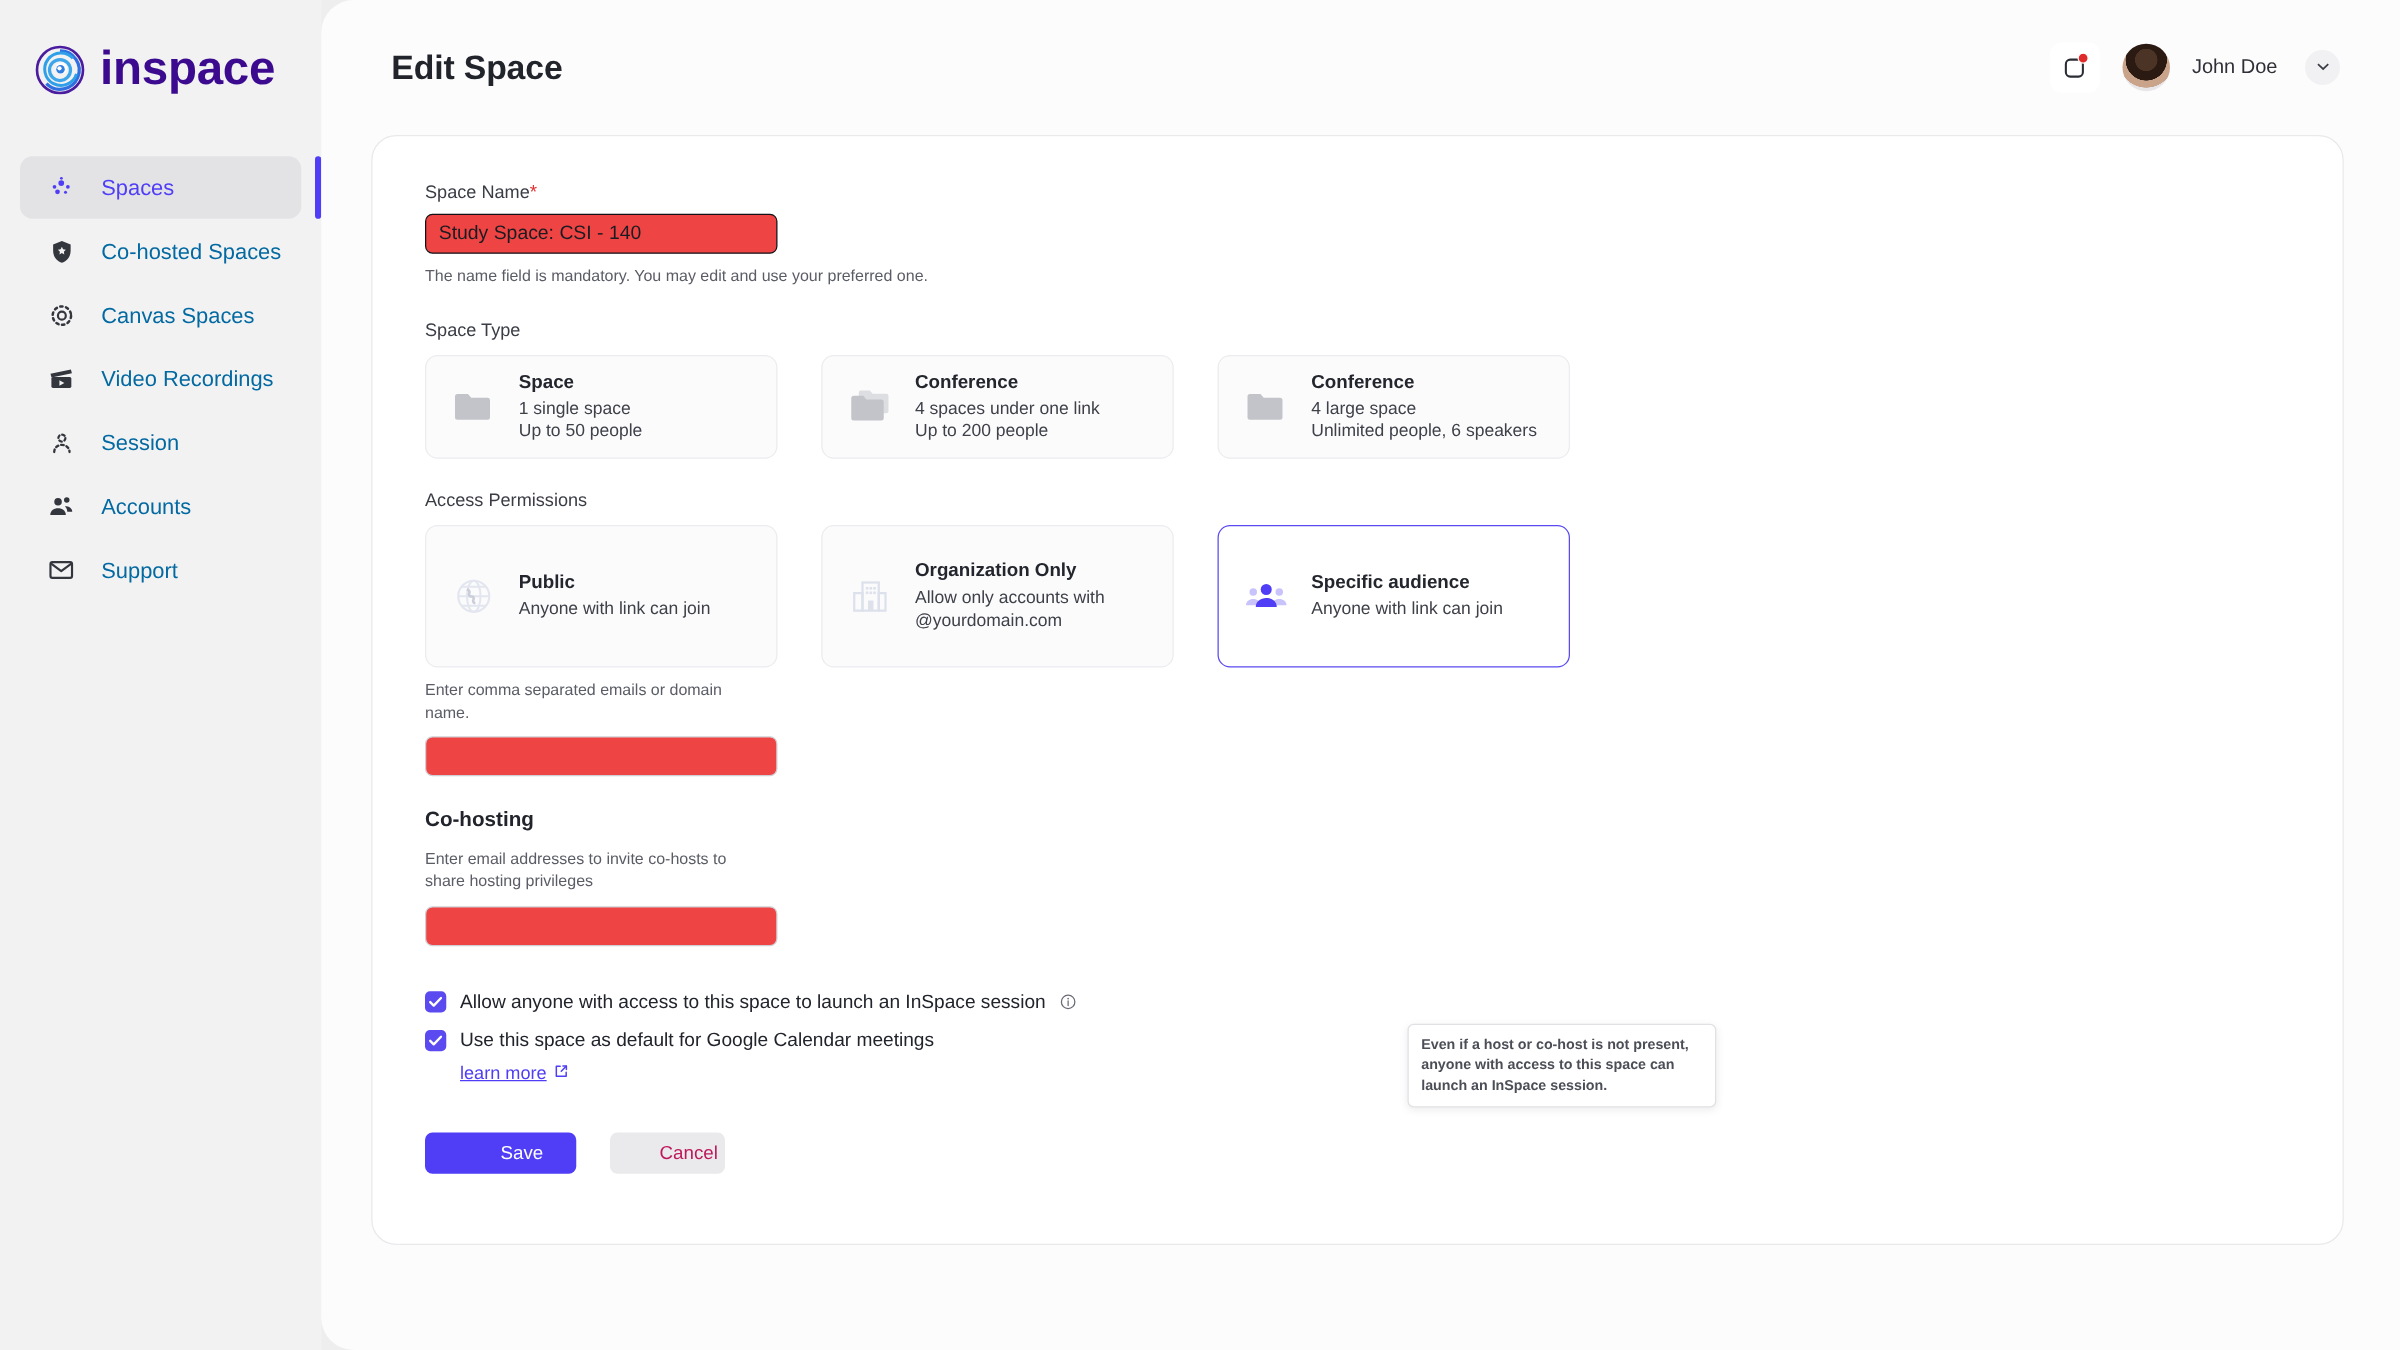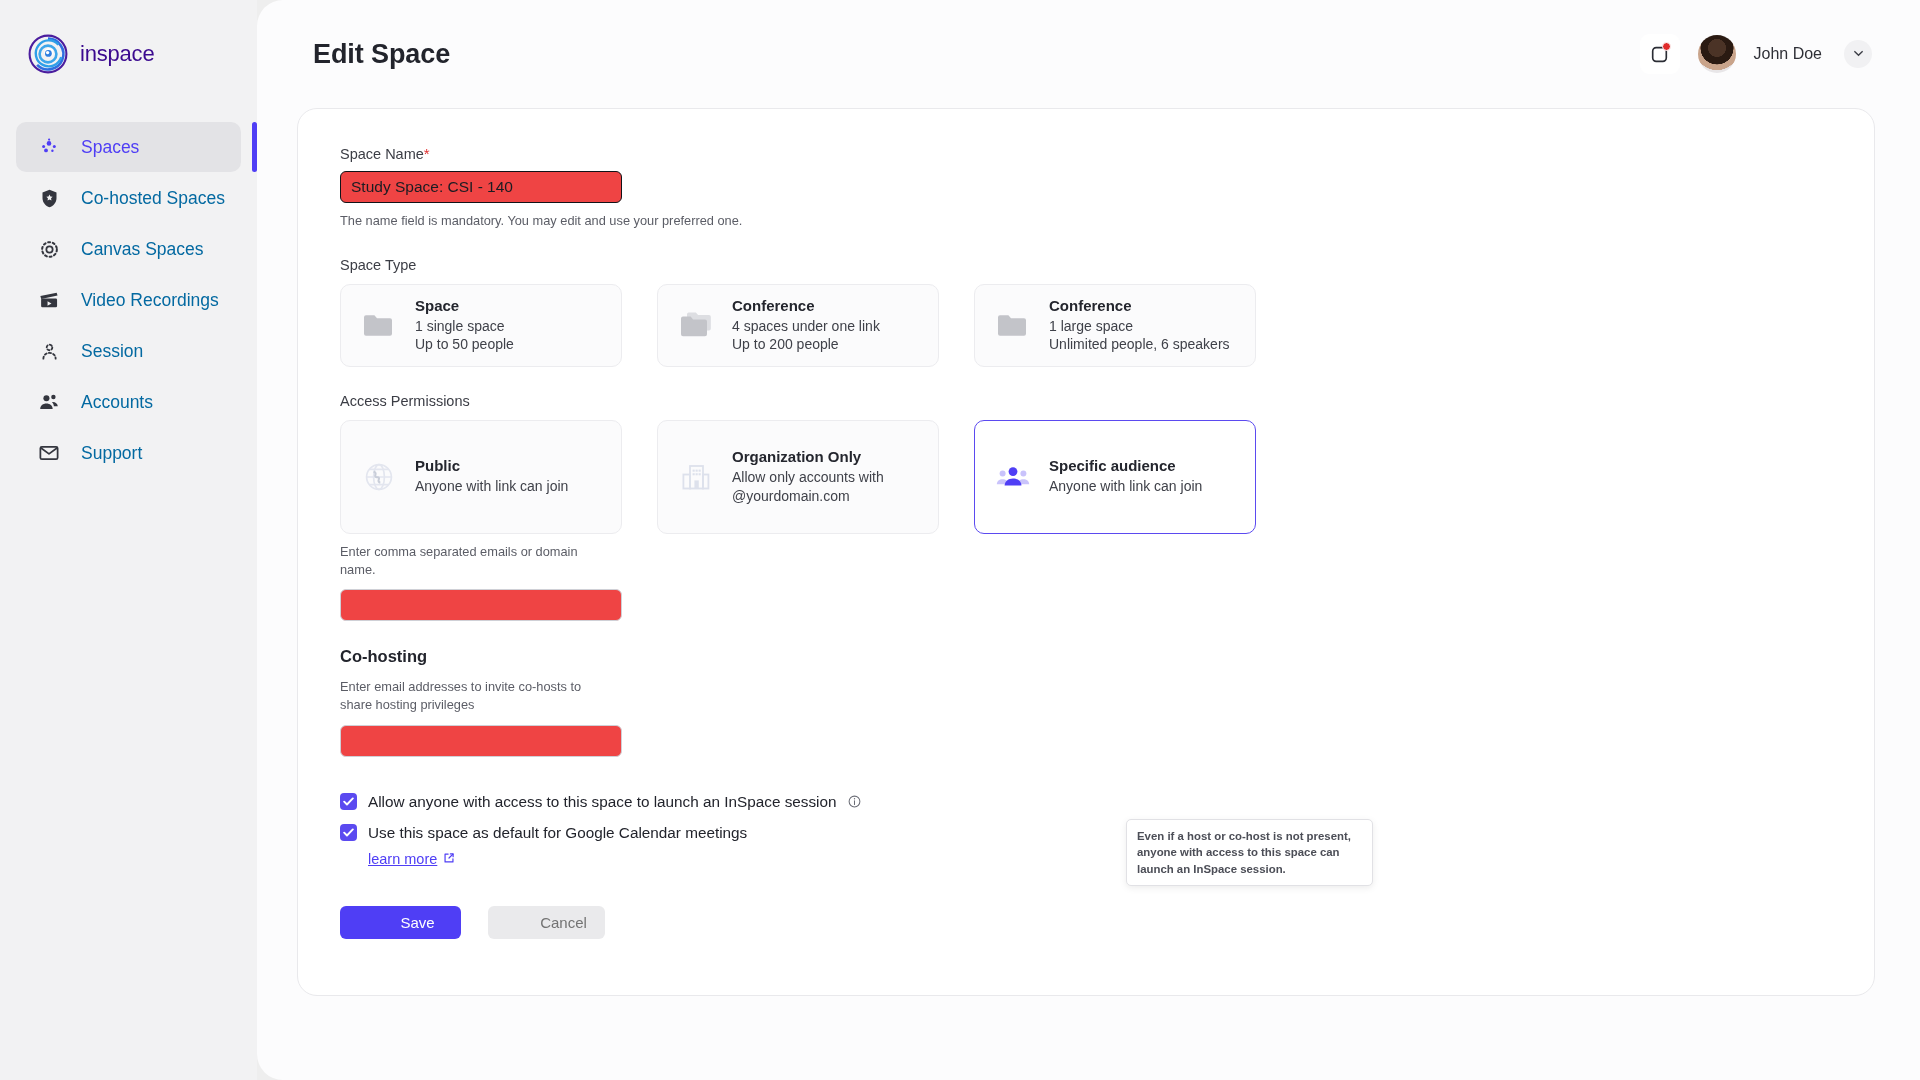--- a/index.html
+++ b/index.html
@@ -16,21 +16,21 @@
     width: 257px; height: 1080px;
     background: #f2f2f3;
     flex: 0 0 257px;
     position: relative;
   }
   .logo-wrap {
     display: flex; align-items: center; gap: 12px;
     padding: 34px 0 0 28px;
   }
   .logo-mark { width: 40px; height: 40px; position: relative; flex: 0 0 40px; }
-  .logo-text { font-size: 22px; font-weight: 400; color: #3b0a8f; letter-spacing: -0.2px; }
+  .logo-text { font-size: 38px; font-weight: 700; color: #3b0a8f; letter-spacing: -0.2px; }
 
   .nav { margin-top: 48px; }
   .nav-item {
     position: relative;
     display: flex; align-items: center; gap: 19px;
     height: 50px;
     margin: 0 0 0 16px;
     padding-left: 20px;
     border-radius: 10px 0 0 10px;
     color: #0369a1;
@@ -159,21 +159,21 @@
 
   .btn-row { display: flex; gap: 27px; margin-top: 38px; }
   .btn {
     height: 33px; border-radius: 6px; border: none;
     font-family: "Liberation Sans", sans-serif; font-size: 15px;
     display: flex; align-items: center; justify-content: center;
     cursor: pointer;
     padding-left: 34px;
   }
   .btn-save { width: 121px; background: #4f3ef5; color: #ffffff; font-weight: 500; }
-  .btn-cancel { width: 117px; background: #eaeaec; color: #737373; }
+  .btn-cancel { width: 92px; background: #eaeaec; color: #be185d; }
 </style>
 </head>
 <body>
 
 <div id="app">
 
   <aside class="sidebar">
 
     <div class="logo-wrap">
       <span class="logo-mark">
@@ -338,21 +338,21 @@
             </div>
 
             <div class="opt-card">
               <span class="opt-icon">
                 <svg width="34" height="30" viewBox="0 0 34 30" fill="#c3c4c9">
                   <path d="M2 7.2a2 2 0 0 1 2-2h8.4l2.6 3h13a2 2 0 0 1 2 2v13.6a2 2 0 0 1-2 2H4a2 2 0 0 1-2-2z"></path>
                 </svg>
               </span>
               <div>
                 <div class="opt-title">Conference</div>
-                <div class="opt-desc">1 large space</div>
+                <div class="opt-desc">4 large space</div>
                 <div class="opt-desc">Unlimited people, 6 speakers</div>
               </div>
             </div>
 
           </div>
         </div>
 
         <div class="section-gap">
           <div class="field-label">Access Permissions</div>
           <div class="opt-row">

